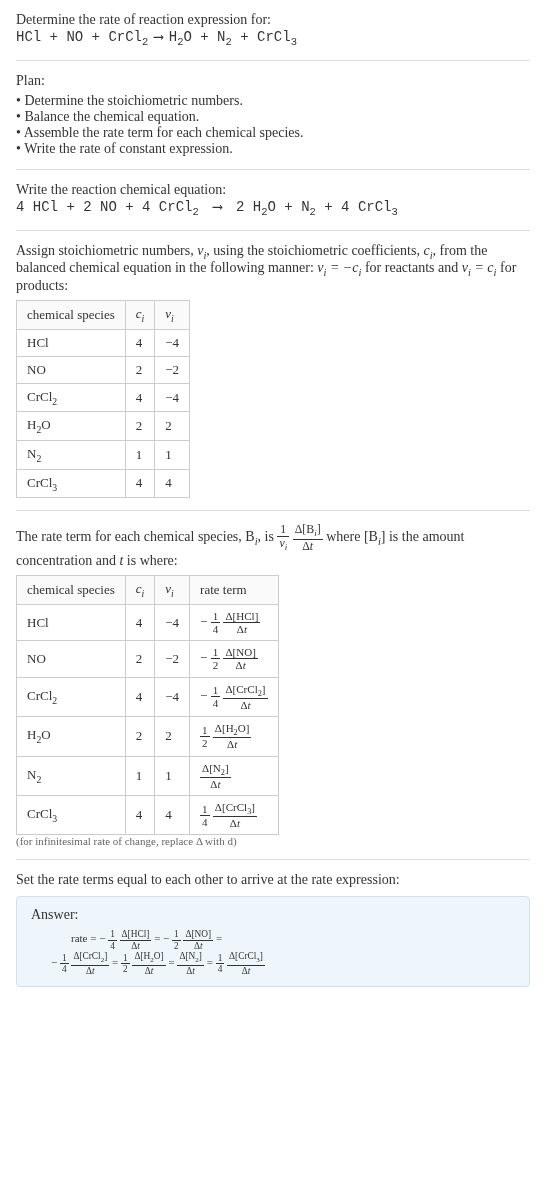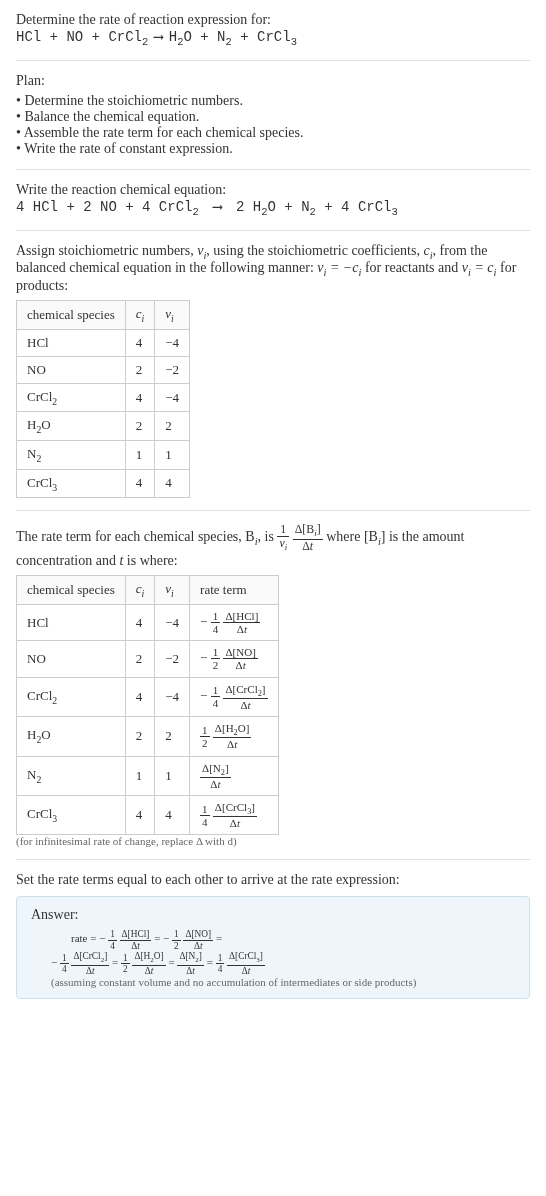--- a/index.html
+++ b/index.html
@@ -200,15 +200,14 @@
       <span>rate</span> = 
       − <span class="frac"><span class="top">1</span><span class="bot">4</span></span> <span class="frac"><span class="top">Δ[HCl]</span><span class="bot">Δ<span class="ital">t</span></span></span> = 
       − <span class="frac"><span class="top">1</span><span class="bot">2</span></span> <span class="frac"><span class="top">Δ[NO]</span><span class="bot">Δ<span class="ital">t</span></span></span> =
     </div>
     <div class="rate-line" style="margin-left:20px;">
       − <span class="frac"><span class="top">1</span><span class="bot">4</span></span> <span class="frac"><span class="top">Δ[CrCl<sub>2</sub>]</span><span class="bot">Δ<span class="ital">t</span></span></span> = 
       <span class="frac"><span class="top">1</span><span class="bot">2</span></span> <span class="frac"><span class="top">Δ[H<sub>2</sub>O]</span><span class="bot">Δ<span class="ital">t</span></span></span> = 
       <span class="frac"><span class="top">Δ[N<sub>2</sub>]</span><span class="bot">Δ<span class="ital">t</span></span></span> = 
       <span class="frac"><span class="top">1</span><span class="bot">4</span></span> <span class="frac"><span class="top">Δ[CrCl<sub>3</sub>]</span><span class="bot">Δ<span class="ital">t</span></span></span>
     </div>
-    <div class="small-note" style="text-align:left; margin-left:20px;">(assuming constant volume and no accumulation of intermediates or side products)</div>
   </div>
 </div>
 
 </body></html>

